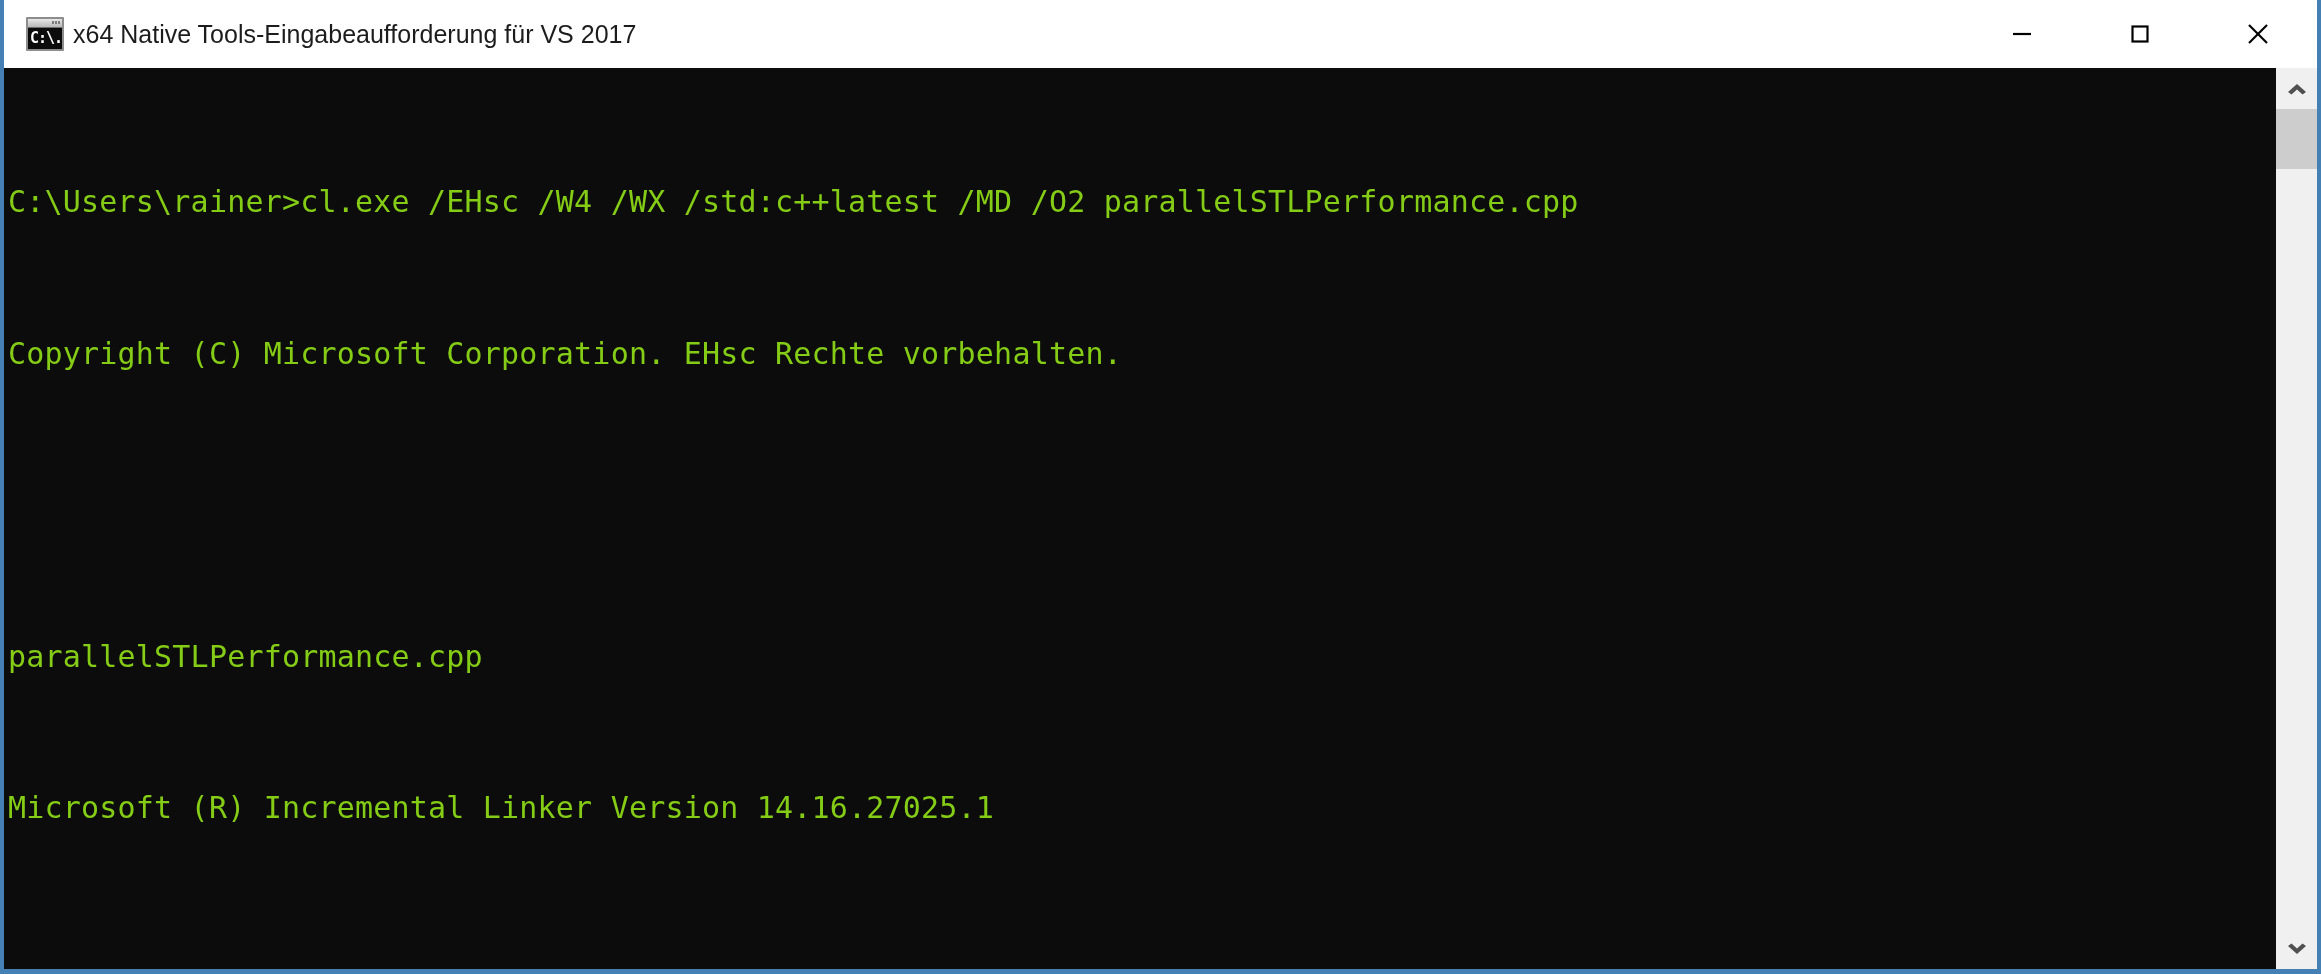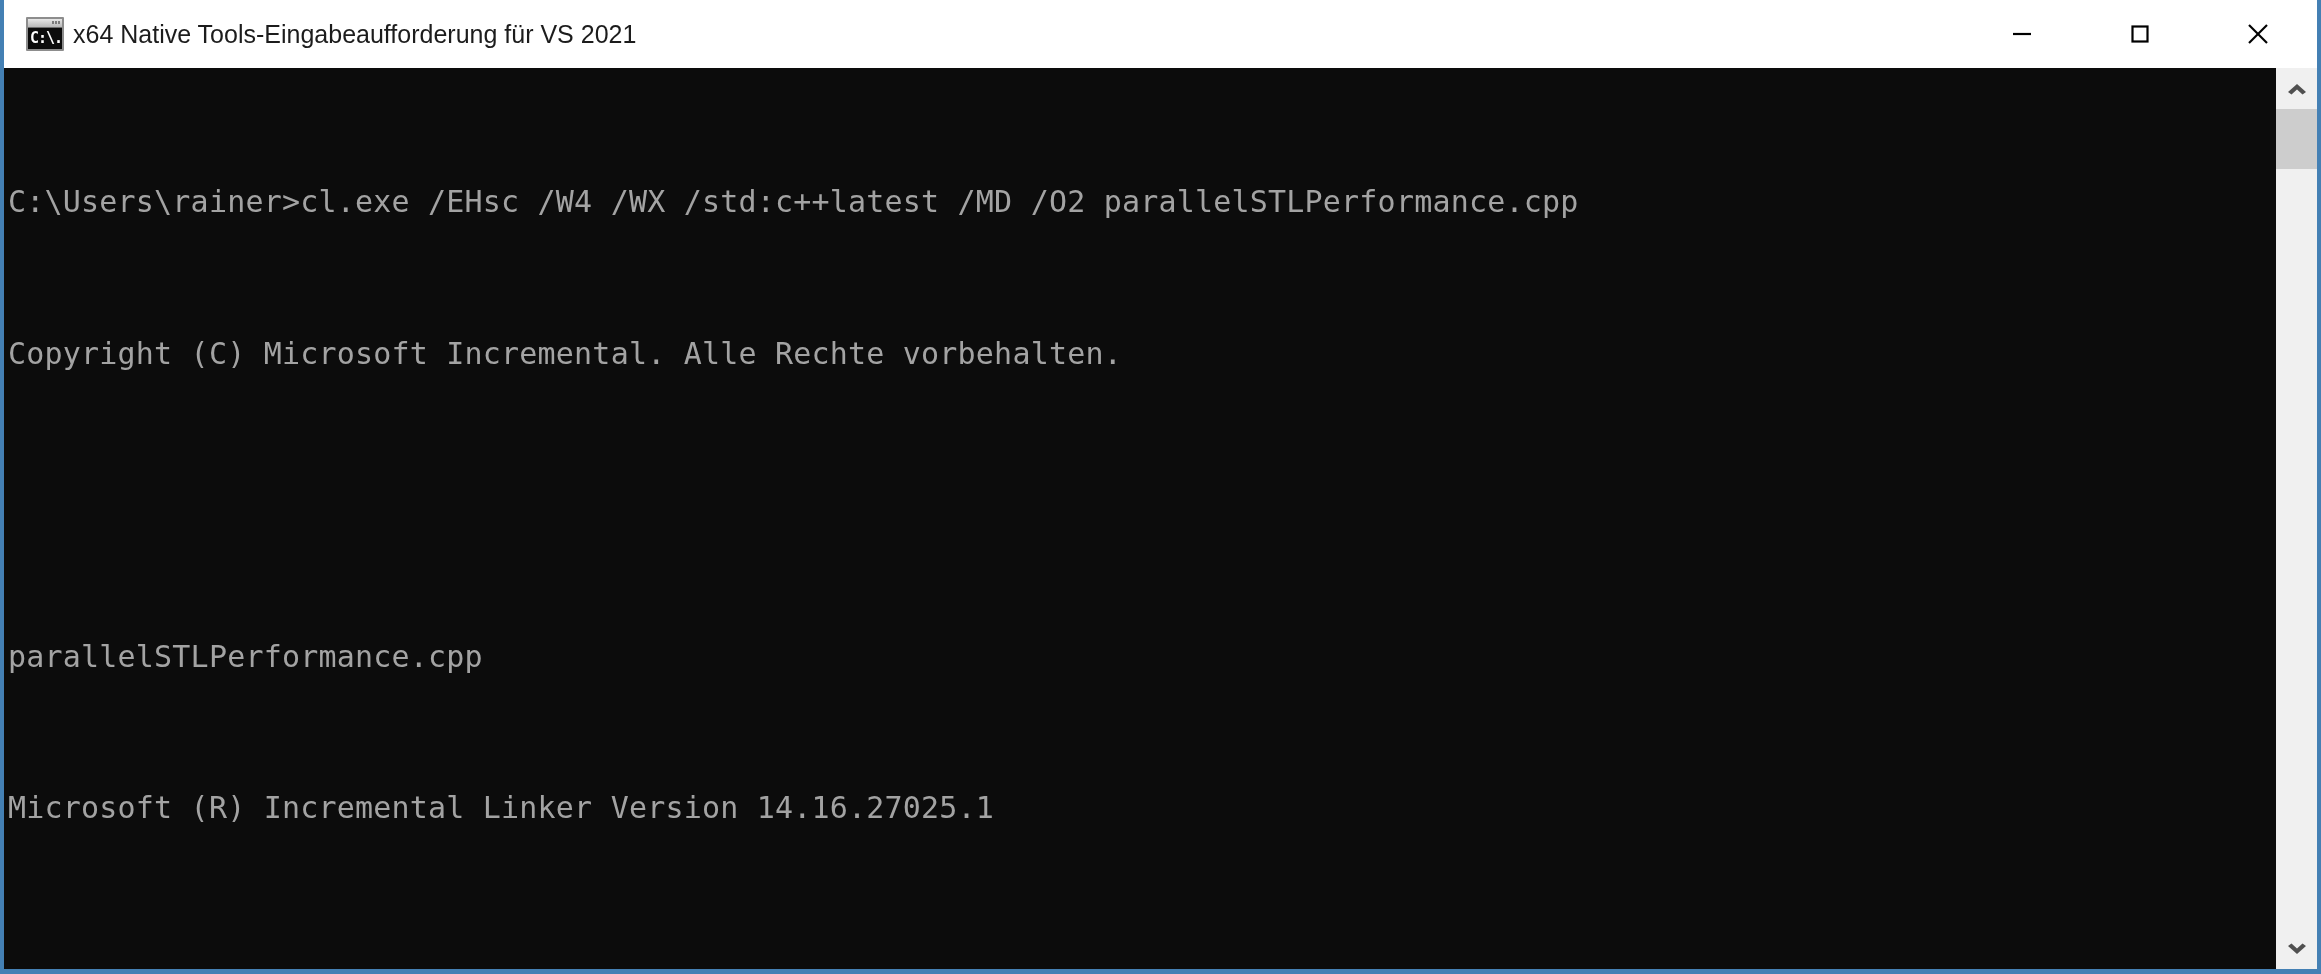--- a/index.html
+++ b/index.html
@@ -118,21 +118,21 @@
   #console-area {
     flex: 1 1 auto;
     display: flex;
     min-height: 0;
     background: #0c0c0c;
   }
 
   #console {
     flex: 1 1 auto;
     background: #0c0c0c;
-    color: #a3a3a3;
+    color: #84cc16;
     font-family: "DejaVu Sans Mono", "Liberation Mono", monospace;
     font-size: 30px;
     line-height: 50.5px;
     padding: 8px 0 0 4px;
     white-space: pre;
     overflow: hidden;
     letter-spacing: 0.2px;
   }
   .console-line {
     height: 50.5px;
@@ -180,21 +180,21 @@
     <div id="titlebar-left">
       <span class="cmd-icon">
         <span class="bar"></span>
         <span class="dots">
             <i></i>
             <i></i>
             <i></i>
           </span>
         <span class="prompt">C:\.</span>
       </span>
-      <span id="title-text">x64 Native Tools-Eingabeaufforderung für VS 2021</span>
+      <span id="title-text">x64 Native Tools-Eingabeaufforderung für VS 2017</span>
     </div>
 
     <div id="window-controls">
 
       <button class="wc-btn" title="Minimieren">
         <svg width="30" height="30" viewBox="0 0 30 30">
           <line x1="6" y1="15" x2="24" y2="15" stroke="#000000" stroke-width="2.2"></line>
         </svg>
       </button>
 
@@ -211,21 +211,21 @@
         </svg>
       </button>
 
     </div>
   </div>
 
   <div id="console-area">
 
     <div id="console">
       <div class="console-line">C:\Users\rainer&gt;cl.exe /EHsc /W4 /WX /std:c++latest /MD /O2 parallelSTLPerformance.cpp</div>
-      <div class="console-line">Copyright (C) Microsoft Incremental. Alle Rechte vorbehalten.</div>
+      <div class="console-line">Copyright (C) Microsoft Corporation. EHsc Rechte vorbehalten.</div>
       <div class="console-line blank"></div>
       <div class="console-line">parallelSTLPerformance.cpp</div>
       <div class="console-line">Microsoft (R) Incremental Linker Version 14.16.27025.1</div>
       
       
       
       
       
       
       

